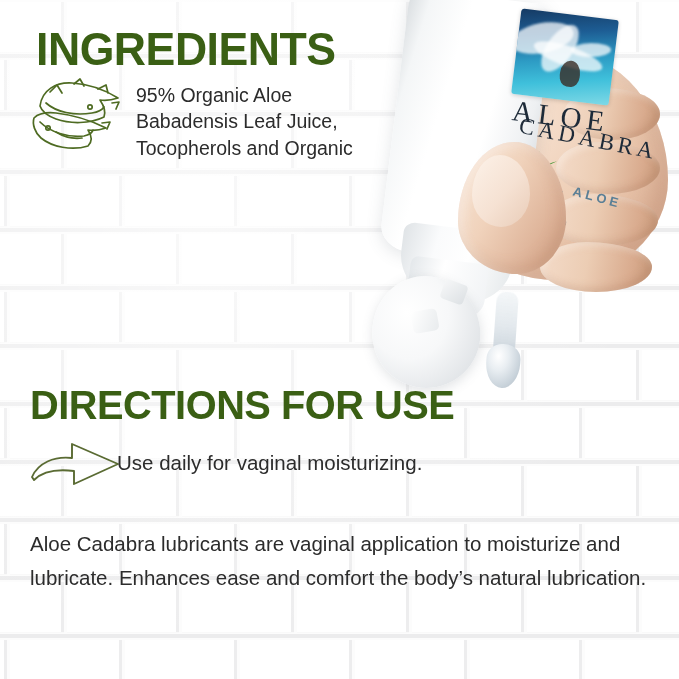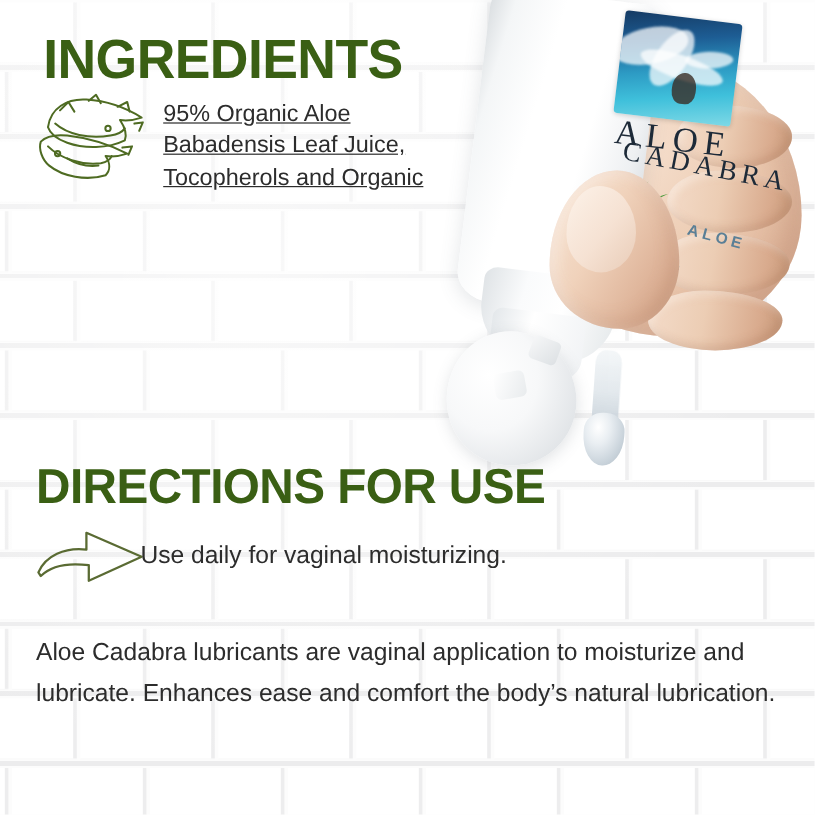--- a/index.html
+++ b/index.html
@@ -91,21 +91,20 @@
     color: #2c2c2c;
     font-size: 19.5px;
     line-height: 26.4px;
     white-space: pre-line;
     font-family: "Liberation Sans", sans-serif;
   }
   #ingredients-lead {
     left: 136px;
     top: 82px;
     width: 300px;
-    text-decoration: underline;
   }
   #ingredients-rest {
     left: 30px;
     top: 160px;
     width: 360px;
   }
   #usage-line {
     left: 117px;
     top: 450px;
     font-size: 20.5px;

